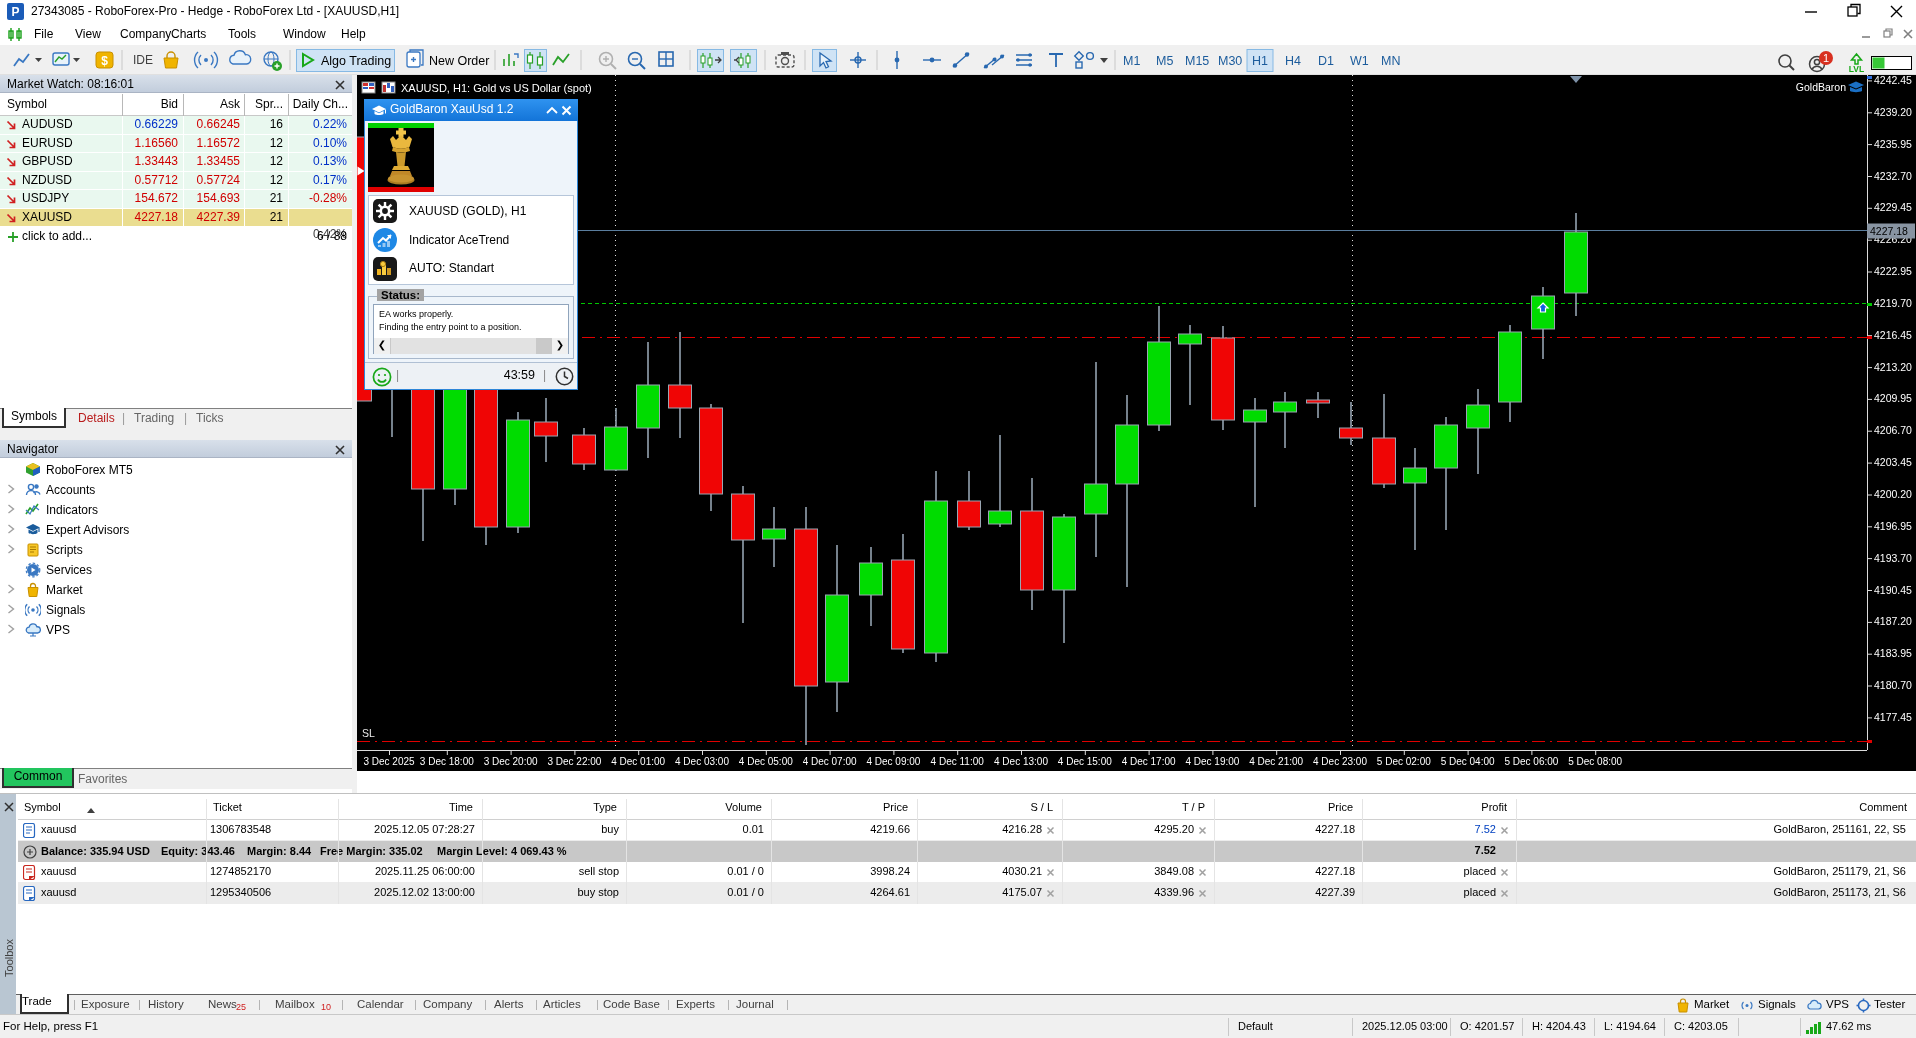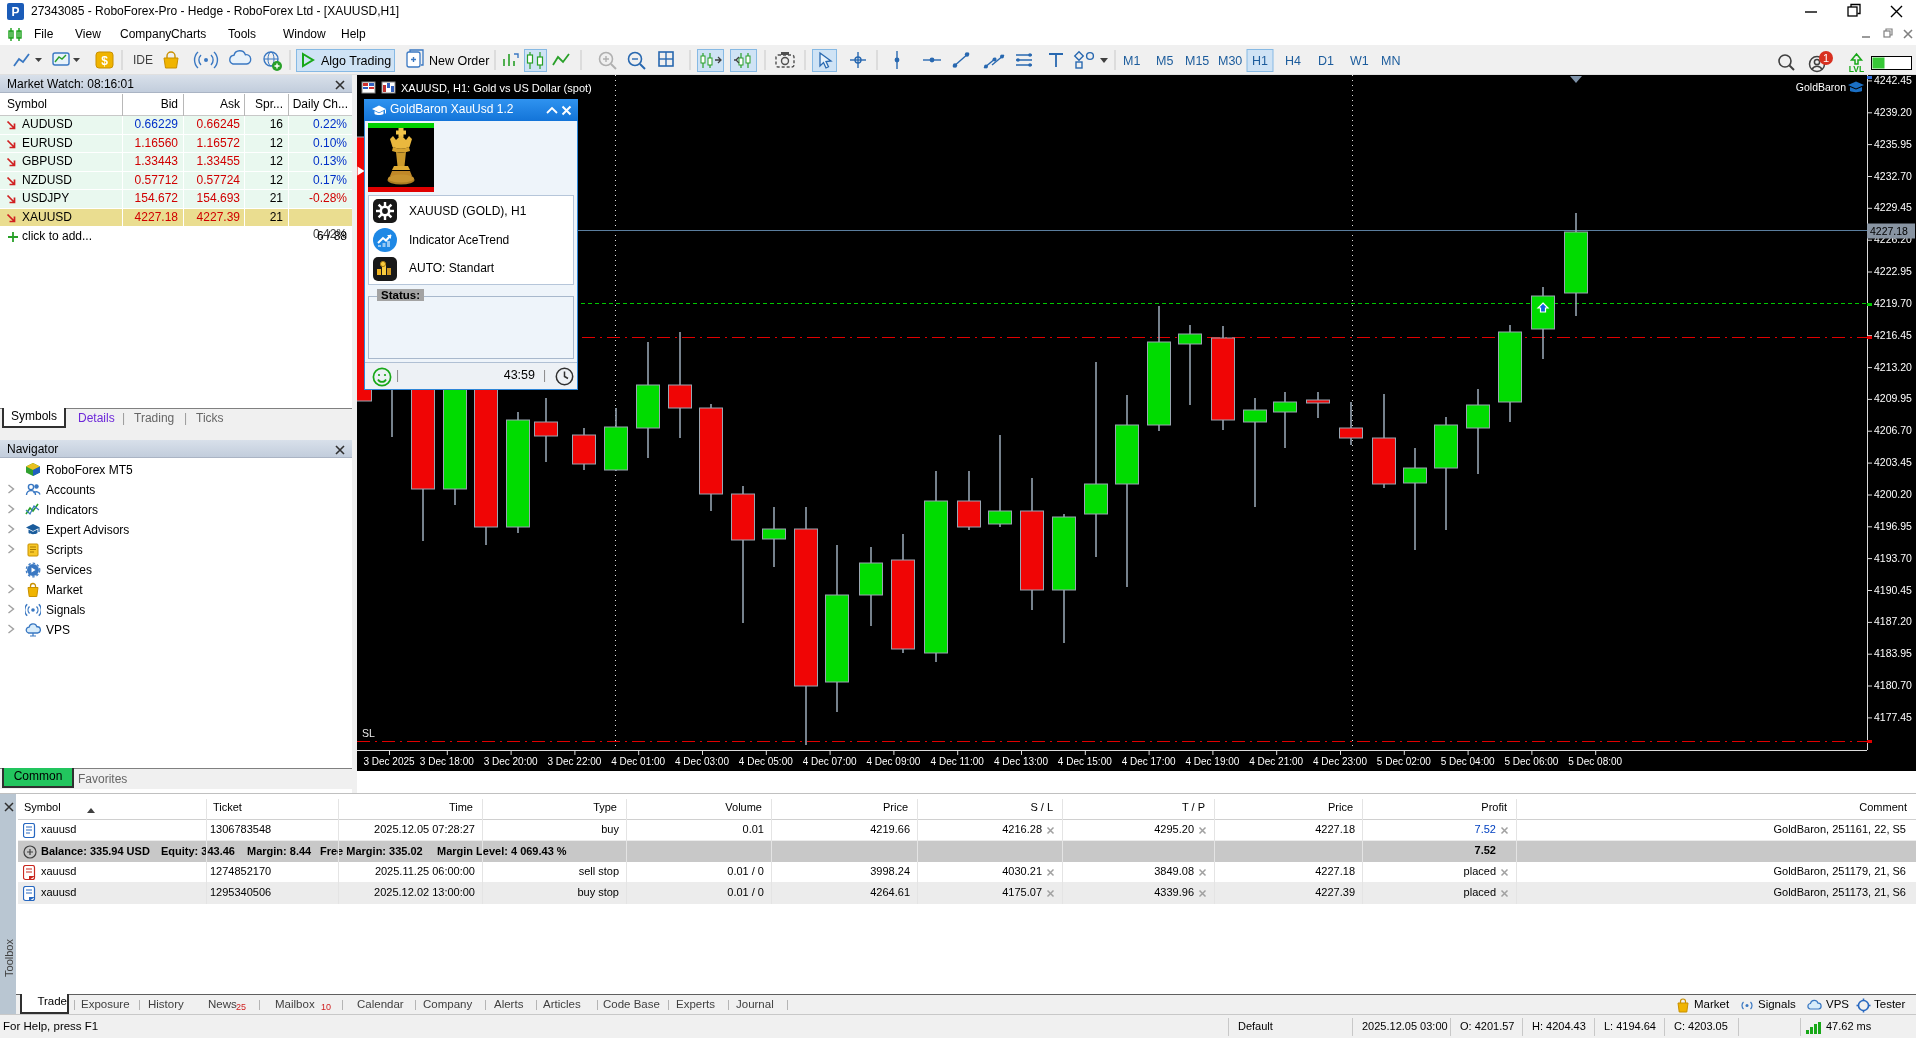--- a/index.html
+++ b/index.html
@@ -263,21 +263,21 @@
 <div class="abs" style="left:183px;top:133.5px;width:1px;height:17.5px;background:#fff"></div>
 <div class="abs" style="left:244px;top:133.5px;width:1px;height:17.5px;background:#fff"></div>
 <div class="abs" style="left:288px;top:133.5px;width:1px;height:17.5px;background:#fff"></div>
 <svg class="abs" style="left:7px;top:156px" width="12" height="12">
         <path d="M 6 1 v 10 M 1 6 h 10" stroke="#28a028" stroke-width="1.8"></path>
       </svg>
 <div class="abs" style="left:22px;top:154px">click to add...</div>
 <div class="abs r" style="left:288px;top:154px;width:59px">6 / 88</div>
 <div class="abs" style="left:0;top:333px;width:352px;height:20px;background:#f0f0f0;border-top:1px solid #808080">
 <div class="abs" style="left:2px;top:-1px;width:64px;height:20px;background:#fff;border:2px solid #303030;border-top:none;text-align:center;padding-top:1px">Symbols</div>
-<div class="abs" style="left:78px;top:2px;color:#6d28d9">Details</div>
+<div class="abs" style="left:78px;top:2px;color:#b91c1c">Details</div>
 <div class="abs" style="left:122px;top:2px;color:#999">|</div>
 <div class="abs" style="left:134px;top:2px;color:#666">Trading</div>
 <div class="abs" style="left:184px;top:2px;color:#999">|</div>
 <div class="abs" style="left:196px;top:2px;color:#666">Ticks</div>
 </div>
 </div>
 <div class="abs" style="left:0;top:440px;width:352px;height:353px;background:#fff">
 <div class="abs" style="left:0;top:0;width:352px;height:18px;background:linear-gradient(#d8e0ea,#c2cddc);border-bottom:1px solid #aab4c4;padding:2px 0 0 7px">Navigator</div>
 <svg class="abs" style="left:334px;top:4px" width="12" height="12">
         <path d="M 2 2 l 8 8 m 0 -8 l -8 8" stroke="#303030" stroke-width="1.6"></path>
@@ -609,20 +609,29 @@
           <rect x="0" y="0" width="24" height="24" rx="5" fill="#181818"></rect>
           <path d="M 4 18 v -6 h 4 v 6 z" fill="#f0b420"></path>
           <path d="M 9 18 v -10 h 4 v 10 z" fill="#f8cc40"></path>
           <path d="M 14 18 v -7 h 4 v 7 z" fill="#d09820"></path>
           <circle cx="10" cy="7" r="2.6" fill="#f8cc40" stroke="#a87810"></circle>
         </svg>
 <div class="abs" style="left:40px;top:65px;font-size:12px">AUTO: Standart</div>
 </div>
 <div class="abs" style="left:3px;top:196px;width:206px;height:63px;border:1px solid #a8b8cc;background:#eef4fa">
 <div class="abs" style="left:8px;top:-8px;background:#a3a3a3;padding:0 4px;font-size:11.5px;font-weight:bold">Status:</div>
+<div class="abs" style="left:4px;top:7px;width:196px;height:50px;background:#fff;border:1px solid #90a4bc">
+<div class="abs" style="left:5px;top:4px;font-size:9px">EA works properly.</div>
+<div class="abs" style="left:5px;top:17px;font-size:9px">Finding the entry point to a position.</div>
+<div class="abs" style="left:0;top:33px;width:194px;height:16px;background:#c9c9c9">
+<div class="abs" style="left:0;top:0;width:16px;height:16px;background:#f0f0f0;text-align:center;font-size:10px;padding-top:1px">❮</div>
+<div class="abs" style="left:178px;top:0;width:16px;height:16px;background:#f0f0f0;text-align:center;font-size:10px;padding-top:1px">❯</div>
+<div class="abs" style="left:17px;top:0;width:145px;height:16px;background:#e2e2e2"></div>
+</div>
+        </div>
       </div>
 <div class="abs" style="left:0;top:262px;width:212px;height:27px;background:#edf1f5;border-top:1px solid #b0c0d4">
 <svg class="abs" style="left:7px;top:4px" width="20" height="20">
           <circle cx="10" cy="10" r="8.6" fill="none" stroke="#18a818" stroke-width="1.7"></circle>
           <circle cx="7" cy="8" r="1.1" fill="#18a818"></circle>
           <circle cx="13" cy="8" r="1.1" fill="#18a818"></circle>
           <path d="M 6 12.5 a 4.5 4.5 0 0 0 8 0" fill="none" stroke="#18a818" stroke-width="1.7"></path>
         </svg>
 <div class="abs" style="left:31px;top:5px;color:#888">|</div>
 <div class="abs r" style="left:100px;top:5px;width:70px;font-size:12.5px">43:59</div>
@@ -751,21 +760,21 @@
 <div class="abs" style="left:338px;top:5px;width:1px;height:105px;background:#e4e4e4"></div>
 <div class="abs" style="left:482px;top:5px;width:1px;height:105px;background:#e4e4e4"></div>
 <div class="abs" style="left:626px;top:5px;width:1px;height:105px;background:#e4e4e4"></div>
 <div class="abs" style="left:771px;top:5px;width:1px;height:105px;background:#e4e4e4"></div>
 <div class="abs" style="left:917px;top:5px;width:1px;height:105px;background:#e4e4e4"></div>
 <div class="abs" style="left:1062px;top:5px;width:1px;height:105px;background:#e4e4e4"></div>
 <div class="abs" style="left:1214px;top:5px;width:1px;height:105px;background:#e4e4e4"></div>
 <div class="abs" style="left:1362px;top:5px;width:1px;height:105px;background:#e4e4e4"></div>
 <div class="abs" style="left:1516px;top:5px;width:1px;height:105px;background:#e4e4e4"></div>
 <div class="abs" style="left:16px;top:200px;width:1900px;height:21px;background:#f0f0f0;border-top:1px solid #606060;font-size:11.5px">
-<div class="abs" style="left:4px;top:-1px;width:49px;height:20px;background:#fff;border:2px solid #303030;border-top:none;text-align:right;padding-top:1px">Trade</div>
+<div class="abs" style="left:4px;top:-1px;width:49px;height:20px;background:#fff;border:2px solid #303030;border-top:none;text-align:left;padding-top:1px">Trade</div>
 <div class="abs" style="left:57px;top:3px;color:#b0b0b0">|</div>
 <div class="abs" style="left:122px;top:3px;color:#b0b0b0">|</div>
 <div class="abs" style="left:242px;top:3px;color:#b0b0b0">|</div>
 <div class="abs" style="left:325px;top:3px;color:#b0b0b0">|</div>
 <div class="abs" style="left:398px;top:3px;color:#b0b0b0">|</div>
 <div class="abs" style="left:468px;top:3px;color:#b0b0b0">|</div>
 <div class="abs" style="left:519px;top:3px;color:#b0b0b0">|</div>
 <div class="abs" style="left:580px;top:3px;color:#b0b0b0">|</div>
 <div class="abs" style="left:651px;top:3px;color:#b0b0b0">|</div>
 <div class="abs" style="left:711px;top:3px;color:#b0b0b0">|</div>

